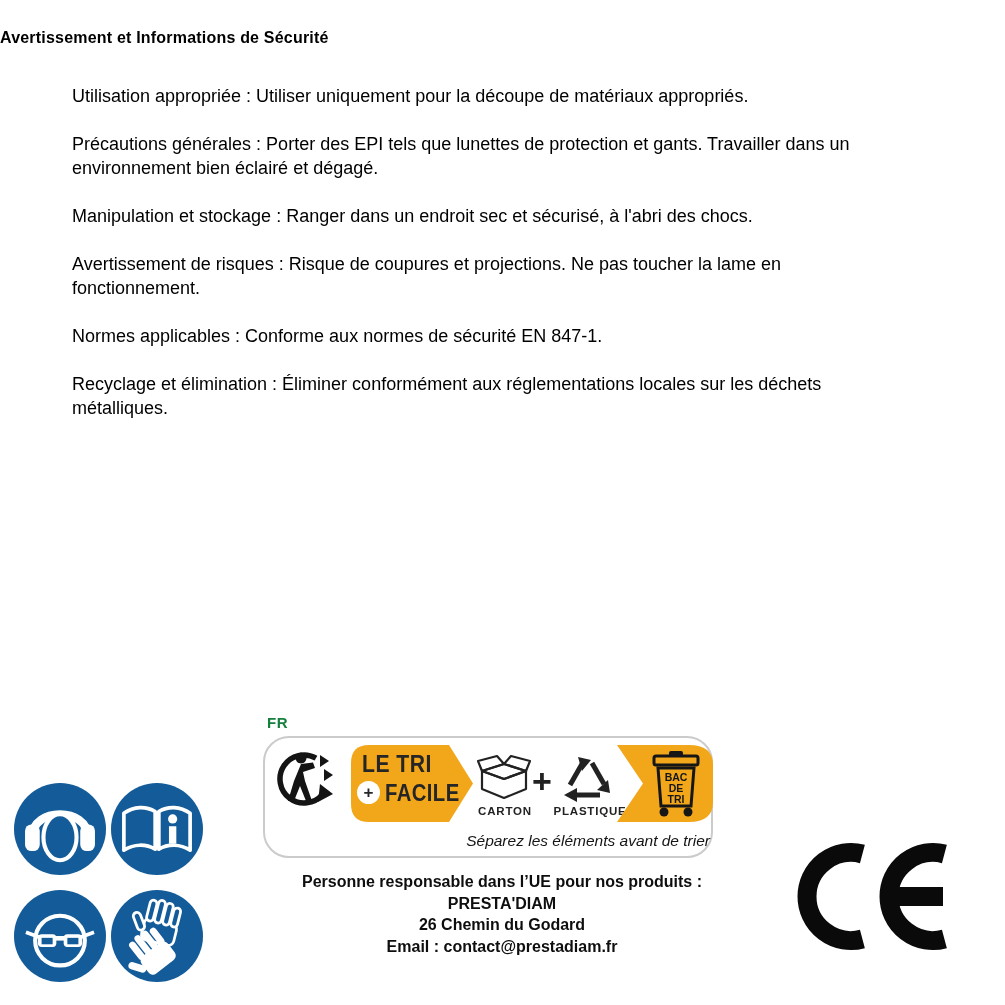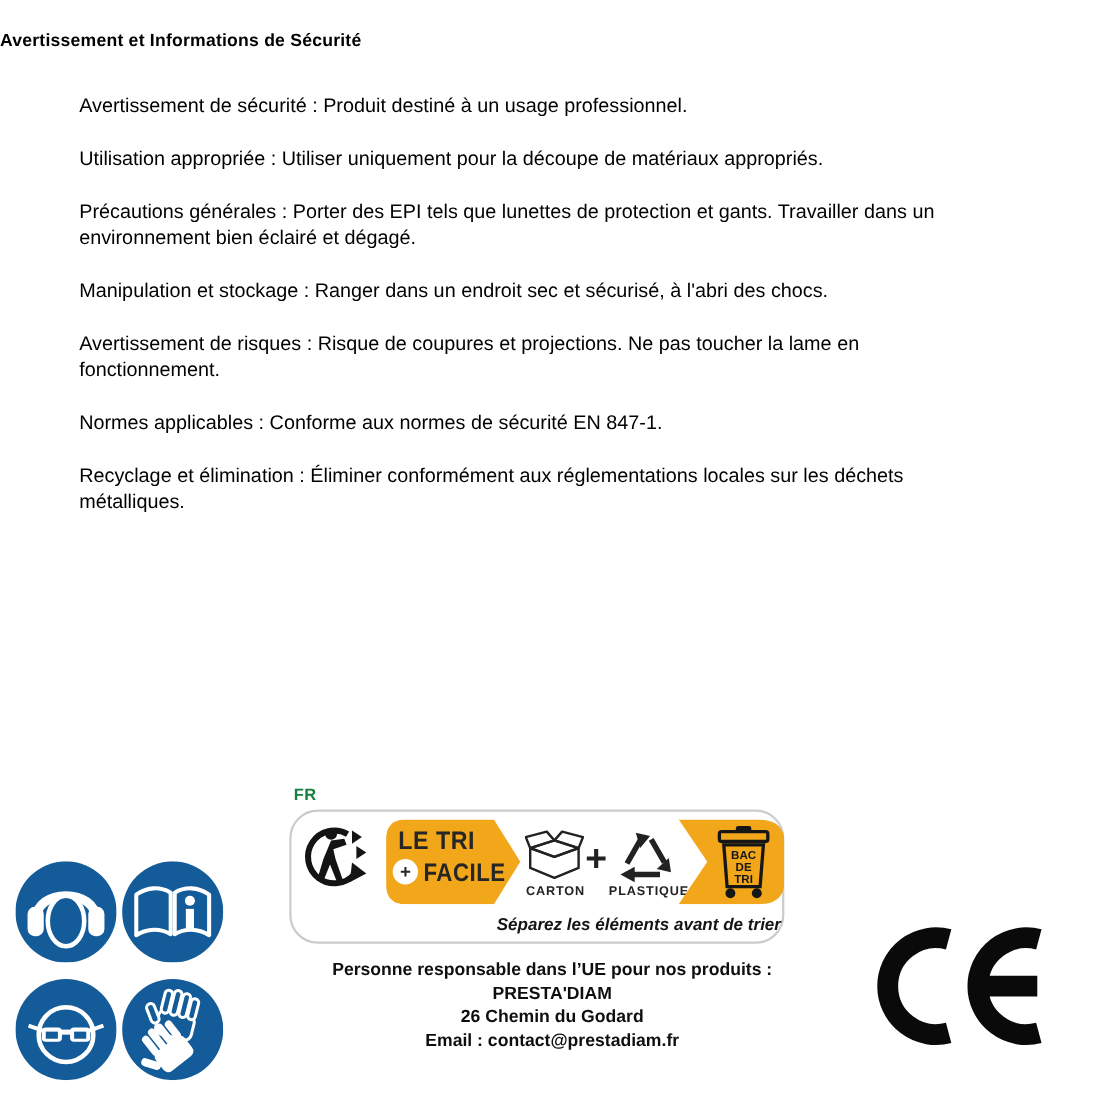--- a/index.html
+++ b/index.html
@@ -33,34 +33,33 @@
     font-size:17px;font-weight:bold;color:#262626;line-height:1;
   }
   .facile{left:385px;top:780px;font-size:23px;font-weight:bold;color:#262626;
     transform:scaleX(.88);transform-origin:left top;letter-spacing:.5px;}
   .mat-label{font-size:11.5px;font-weight:bold;color:#222;letter-spacing:.8px;text-align:center;}
   .carton-label{left:460px;top:805px;width:90px;}
   .plastique-label{left:545px;top:805px;width:90px;}
   .joiner{left:527px;top:764px;width:30px;text-align:center;font-size:34px;font-weight:bold;color:#222;line-height:1;}
   .instruction{
     left:420px;top:832px;width:290px;text-align:right;
-    font-size:15.5px;font-weight:bold;font-style:italic;color:#151515;
+    font-size:15.5px;font-weight:normal;font-style:italic;color:#151515;
   }
   .responsible{
     left:252px;top:871px;width:500px;text-align:center;
     font-size:16px;font-weight:bold;line-height:21.5px;color:#0e0e0e;
   }
 </style>
 </head>
 <body>
 
 <div class="abs doc-title">Avertissement et Informations de Sécurité</div>
 
 <div class="abs body-text">
-  <p class="para">Avertissement de sécurité : Produit destiné à un usage professionnel.</p>
   <p class="para">Utilisation appropriée : Utiliser uniquement pour la découpe de matériaux appropriés.</p>
   <p class="para">Précautions générales : Porter des EPI tels que lunettes de protection et gants. Travailler dans un
 environnement bien éclairé et dégagé.</p>
   <p class="para">Manipulation et stockage : Ranger dans un endroit sec et sécurisé, à l'abri des chocs.</p>
   <p class="para">Avertissement de risques : Risque de coupures et projections. Ne pas toucher la lame en
 fonctionnement.</p>
   <p class="para">Normes applicables : Conforme aux normes de sécurité EN 847-1.</p>
   <p class="para">Recyclage et élimination : Éliminer conformément aux réglementations locales sur les déchets
 métalliques.</p>
 </div>

